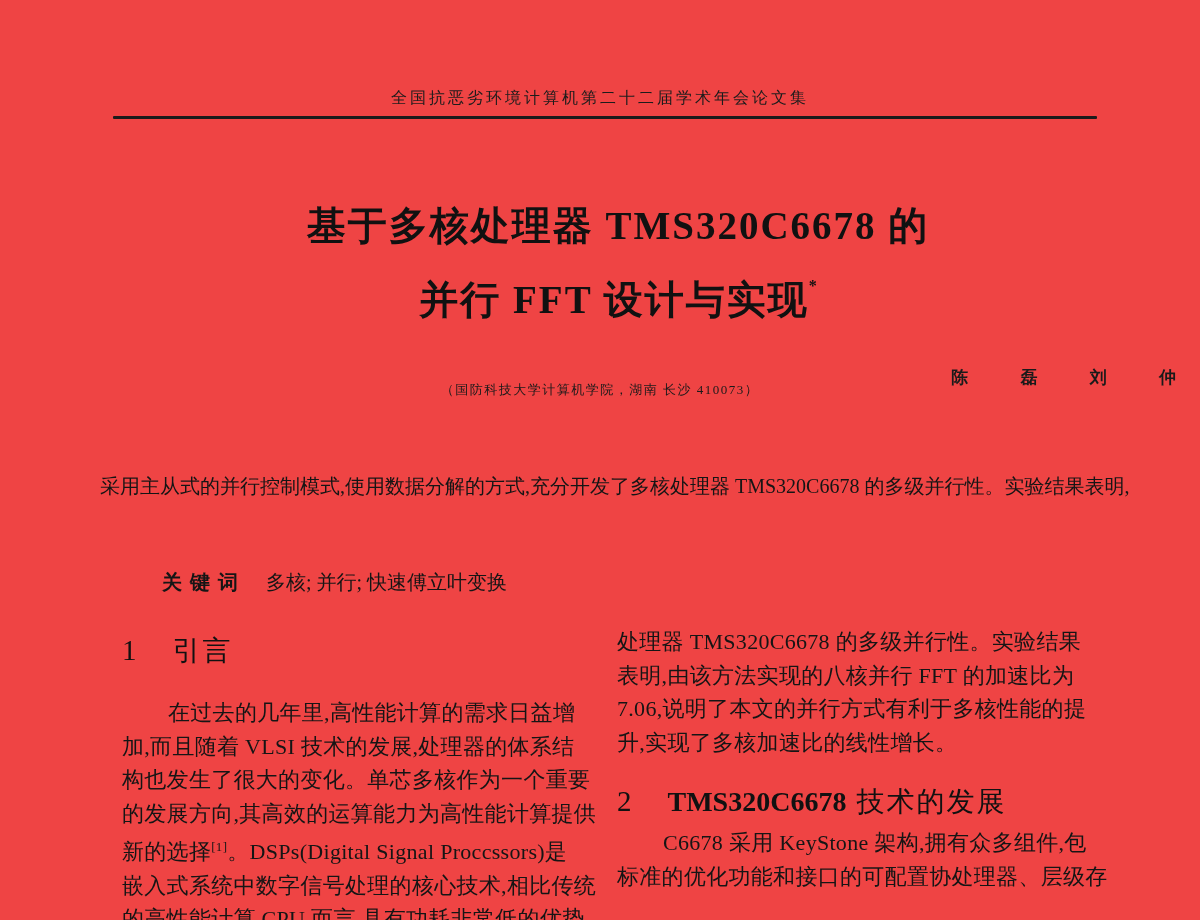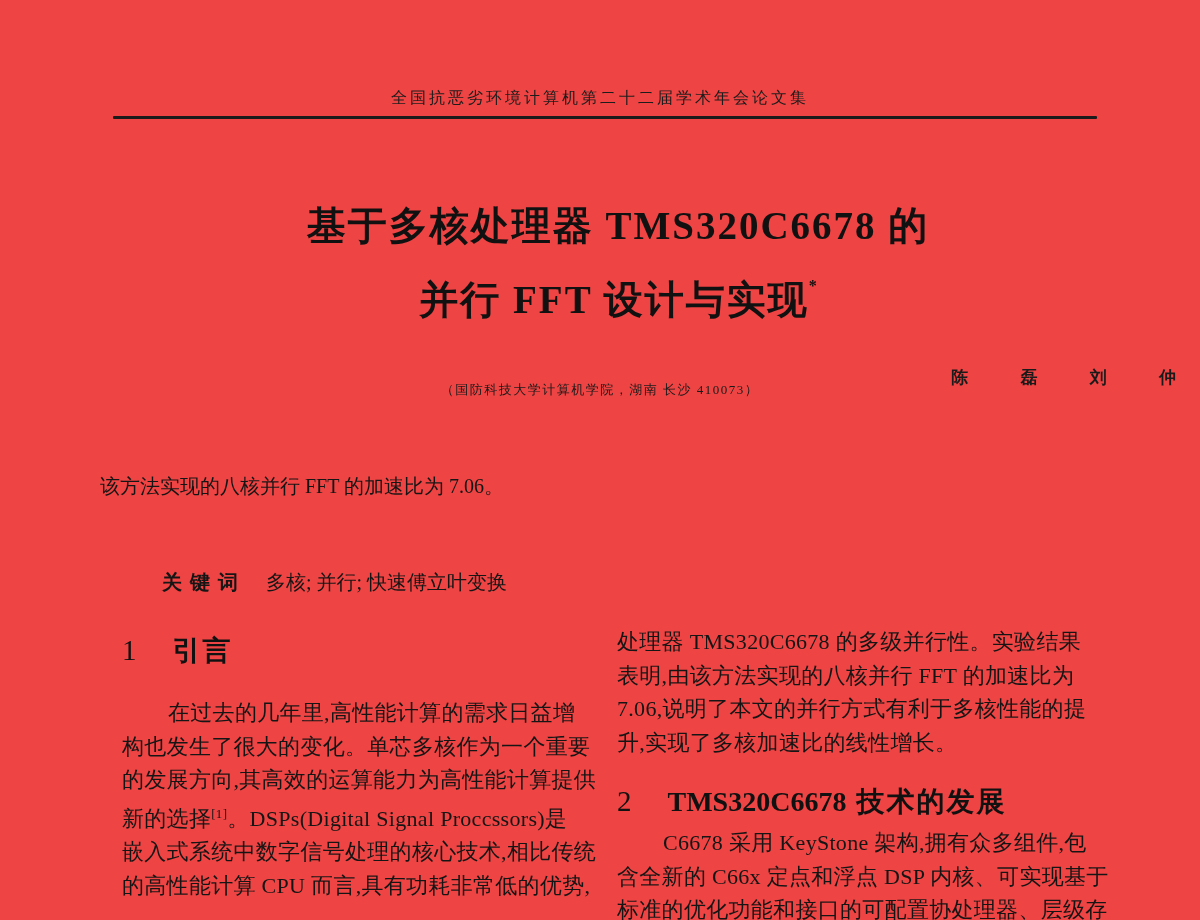--- a/index.html
+++ b/index.html
@@ -117,21 +117,21 @@
   }
   .sec-heading .sec-latin {
     font-size: 28px;
     font-weight: 600;
     margin-right: 10px;
     margin-top: 16px;
   }
   .sec-heading .sec-cn {
     font-family: "Liberation Sans", "DejaVu Sans", sans-serif;
     font-size: 28px;
-    font-weight: 700;
+    font-weight: 400;
     letter-spacing: 2px;
   }
   .h-sec1 { margin-top: 12px; margin-bottom: 25px; height: 39px; }
   .h-sec2 { margin-top: 11px; margin-bottom: 17px; height: 39px; }
   .col-right { padding-top: 5px; }
 </style>
 </head>
 <body>
 
 <div class="page">
@@ -141,49 +141,49 @@
 
   <div class="title-block">
     <div>基于多核处理器 TMS320C6678 的</div>
     <div><span>并行 FFT 设计与实现</span><sup>*</sup></div>
   </div>
 
   <div class="authors">陈 磊 刘 仲</div>
   <div class="affiliation">（国防科技大学计算机学院，湖南 长沙 410073）</div>
 
   <div class="abstract">
-    <div class="a-line">该方法实现的八核并行 FFT 的加速比为 7.06。</div>
+    <div class="a-line">采用主从式的并行控制模式,使用数据分解的方式,充分开发了多核处理器 TMS320C6678 的多级并行性。实验结果表明,</div>
   </div>
 
   <div class="keywords"><span class="bold-label">关键词</span><span>多核; 并行; 快速傅立叶变换</span></div>
 
   <div class="columns">
 
     <div class="col col-left">
       <div class="sec-heading h-sec1">
         <span class="sec-num">1</span>
         <span class="sec-cn">引言</span>
       </div>
       <div class="body-line indent">在过去的几年里,高性能计算的需求日益增</div>
+      <div class="body-line">加,而且随着 VLSI 技术的发展,处理器的体系结</div>
       <div class="body-line">构也发生了很大的变化。单芯多核作为一个重要</div>
       <div class="body-line">的发展方向,其高效的运算能力为高性能计算提供</div>
       <div class="body-line"><span>新的选择</span><sup>[1]</sup><span>。DSPs(Digital Signal Proccssors)是</span></div>
       <div class="body-line">嵌入式系统中数字信号处理的核心技术,相比传统</div>
       <div class="body-line">的高性能计算 CPU 而言,具有功耗非常低的优势,</div>
     </div>
 
     <div class="col col-right">
       <div class="body-line">处理器 TMS320C6678 的多级并行性。实验结果</div>
       <div class="body-line">表明,由该方法实现的八核并行 FFT 的加速比为</div>
       <div class="body-line">7.06,说明了本文的并行方式有利于多核性能的提</div>
       <div class="body-line">升,实现了多核加速比的线性增长。</div>
       <div class="sec-heading h-sec2">
         <span class="sec-num">2</span>
         <span class="sec-latin">TMS320C6678</span>
         <span class="sec-cn">技术的发展</span>
       </div>
       <div class="body-line indent">C6678 采用 KeyStone 架构,拥有众多组件,包</div>
-      <div class="body-line">含全新的 C66x 定点和浮点 DSP 内核、可实现基于</div>
       <div class="body-line">标准的优化功能和接口的可配置协处理器、层级存</div>
     </div>
 
   </div>
 </div>
 
 </body></html>

